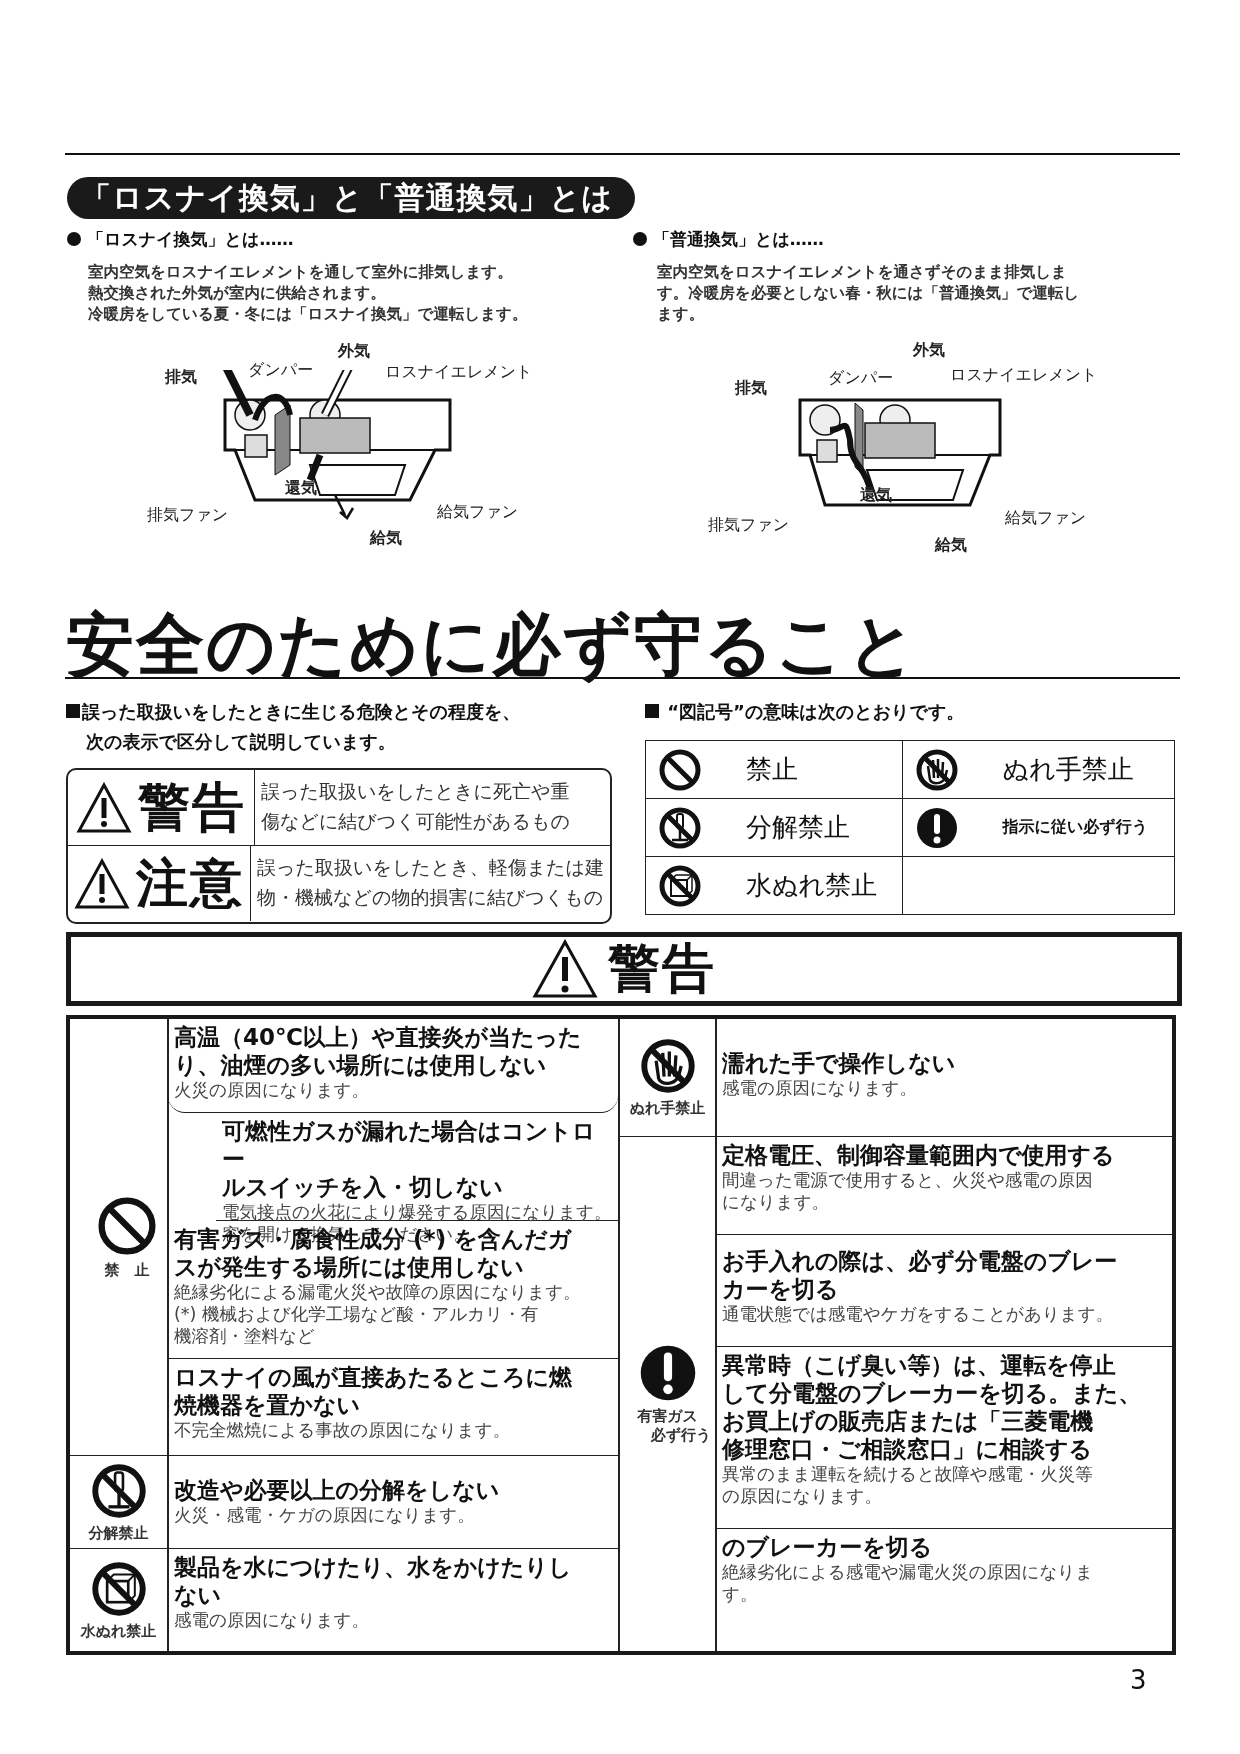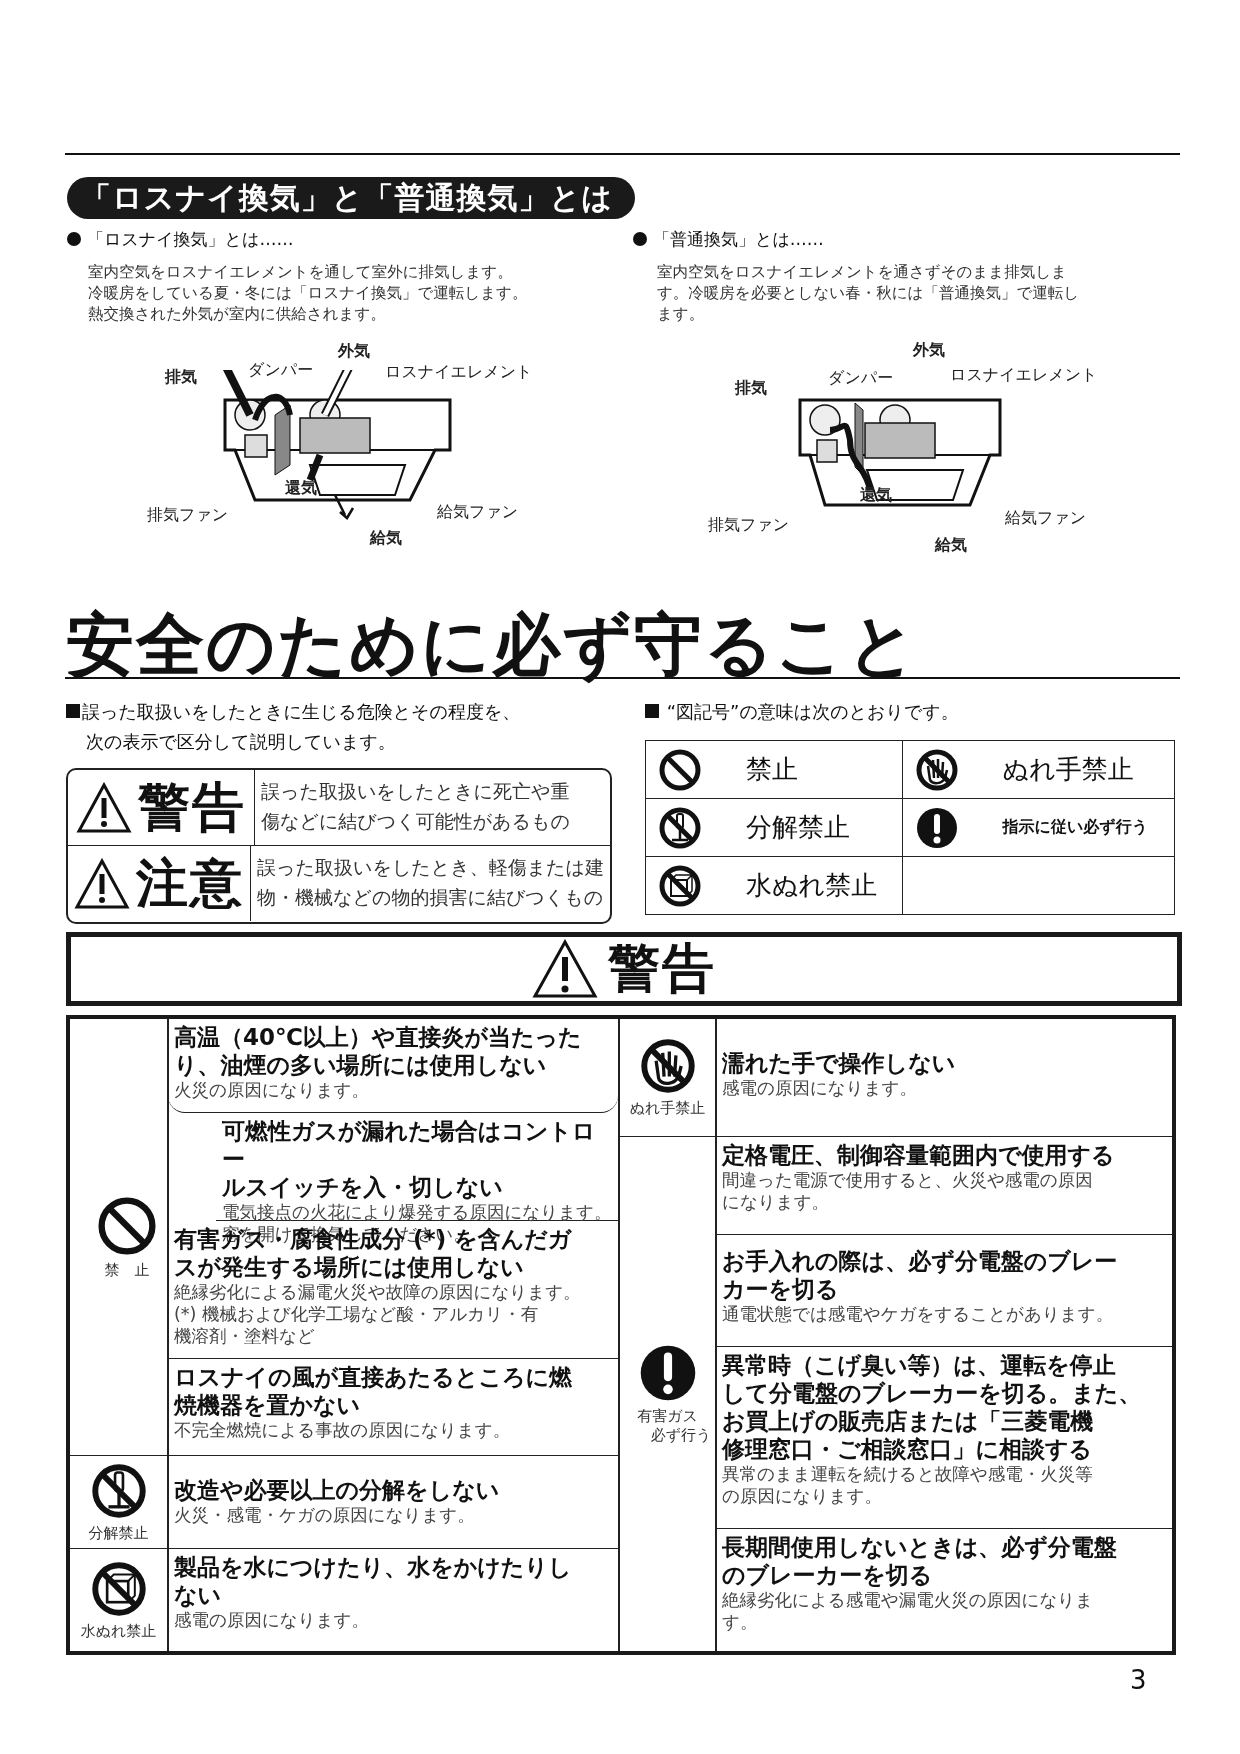--- a/index.html
+++ b/index.html
@@ -1,17 +1,17 @@
 <!DOCTYPE html>
 <html><head>
 <meta charset="utf-8">
 <style>
   html, body { margin:0; padding:0; background:#fff; }
   body { width:1240px; height:1754px; position:relative; font-family:"DejaVu Sans", sans-serif; color:#111; overflow:hidden; }
-  .abs { position:absolute; }
+  .abs { position:absolute;font-weight:bold; }
   .rule { position:absolute; left:65px; width:1115px; height:2px; background:#111; }
   .pill { position:absolute; left:67px; top:177px; height:42px; padding:0 22px 0 14px; background:#1a1a1a; color:#fff; border-radius:22px; font-size:30px; font-weight:bold; line-height:42px; letter-spacing:1px; white-space:nowrap; }
   .sub-head { font-size:17px; line-height:22px; white-space:nowrap; }
   .sub-head .dot { display:inline-block; width:14px; height:14px; border-radius:50%; background:#111; margin-right:6px; vertical-align:-1px; }
   .body-text { font-size:15.5px; line-height:21px; color:#333; }
   .diagram { position:absolute; }
   .diagram svg { width:100%; height:100%; }
   .dlabel { position:absolute; font-size:16px; white-space:nowrap; color:#222; }
   .dlabel.b { font-weight:bold; }
   .big-title { position:absolute; left:66px; top:595px; font-size:68px; font-weight:bold; letter-spacing:2px; white-space:nowrap; line-height:76px;margin-top:12px; }
@@ -42,22 +42,22 @@
 </head>
 <body>
 
 <div class="rule" style="top:153px;"></div>
 
 <div class="pill">「ロスナイ換気」と「普通換気」とは</div>
 
 <div class="abs sub-head" style="left:67px; top:228px;"><span class="dot"></span><span>「ロスナイ換気」とは……</span></div>
 <div class="abs body-text" style="left:88px; top:262px;">
   <div>室内空気をロスナイエレメントを通して室外に排気します。</div>
+  <div>熱交換された外気が室内に供給されます。</div>
   <div>冷暖房をしている夏・冬には「ロスナイ換気」で運転します。</div>
-  <div>熱交換された外気が室内に供給されます。</div>
 </div>
 
 <div class="abs sub-head" style="left:633px; top:228px;"><span class="dot"></span><span>「普通換気」とは……</span></div>
 <div class="abs body-text" style="left:657px; top:262px;">
   <div>室内空気をロスナイエレメントを通さずそのまま排気しま</div>
   <div>す。冷暖房を必要としない春・秋には「普通換気」で運転し</div>
   <div>ます。</div>
 </div>
 
 <div class="diagram" style="left:215px; top:370px; width:250px; height:150px;">
@@ -327,21 +327,20 @@
     </div>
     <div class="item" style="top:328px; height:182px;">
       <div class="h">異常時（こげ臭い等）は、運転を停止</div>
       <div class="h">して分電盤のブレーカーを切る。また、</div>
       <div class="h">お買上げの販売店または「三菱電機</div>
       <div class="h">修理窓口・ご相談窓口」に相談する</div>
       <div class="d">異常のまま運転を続けると故障や感電・火災等</div>
       <div class="d">の原因になります。</div>
     </div>
     <div class="item" style="top:510px; height:122px; border-bottom:none;">
-      <div class="h">長期間使用しないときは、必ず分電盤</div>
       <div class="h">のブレーカーを切る</div>
       <div class="d">絶縁劣化による感電や漏電火災の原因になりま</div>
       <div class="d">す。</div>
     </div>
   </div>
 </div>
 
 <div class="page-num">3</div>
 
 </body></html>

